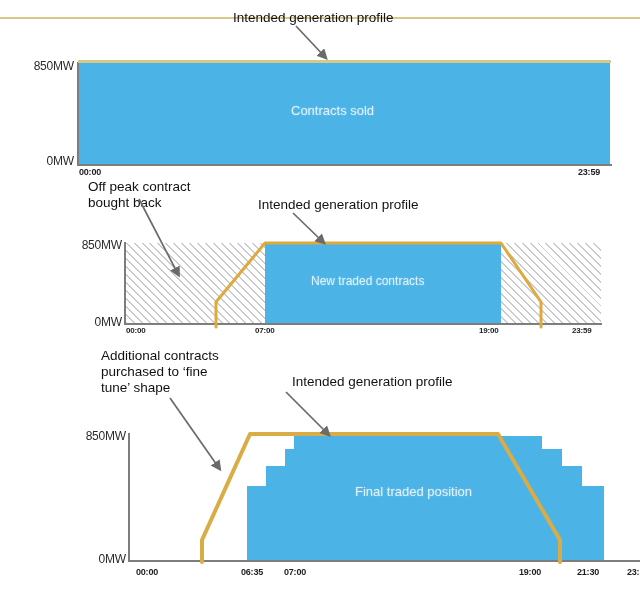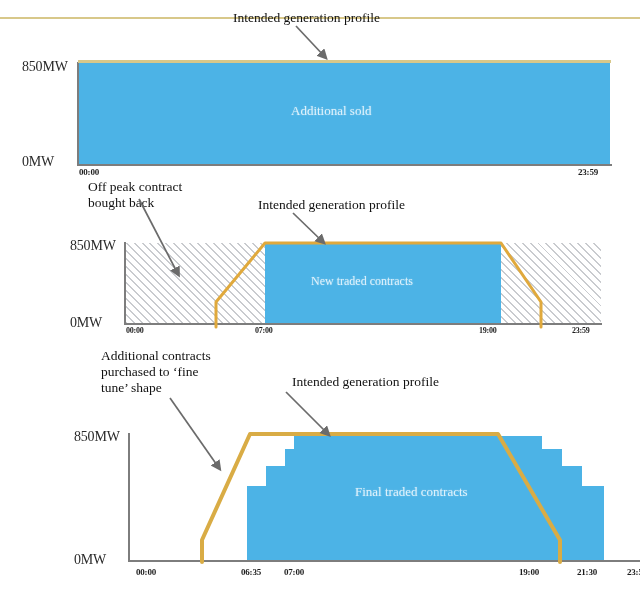--- a/index.html
+++ b/index.html
@@ -11,25 +11,25 @@
   }
   .stage { position:absolute; inset:0; }
 
   
   .top-rule {
     position:absolute; left:0; top:17px; width:640px; height:2px;
     background:#d8c88a;
   }
 
   
-  .panel { position:absolute;font-family:Liberation Serif, serif; }
+  .panel { position:absolute; }
   .axis-v { position:absolute; background:#7d7d7d; width:2px; }
   .axis-h { position:absolute; background:#7d7d7d; height:2px; }
   .ylab {
-    position:absolute; font-size:14px; color:#2b2b2b; 
+    position:absolute; font-size:12px; color:#2b2b2b; text-align:right;
     white-space:nowrap; letter-spacing:-0.2px;
   }
   .xlab {
     position:absolute; font-size:9px; color:#1d1d1d; white-space:nowrap;
     letter-spacing:-0.2px; font-weight:bold;
   }
   .blue { position:absolute; background:#4cb3e6; }
   .series-label {
     position:absolute; color:#dff2fc; font-size:13px; white-space:nowrap;
     text-shadow:0 0 2px rgba(255,255,255,.35);
@@ -67,21 +67,21 @@
     <div class="axis-v" style="left:77px; top:22px; height:104px;"></div>
     <div class="axis-h" style="left:77px; top:124px; width:535px;"></div>
 
     <div class="ylab" style="left:22px; top:19px; width:52px;">850MW</div>
     <div class="ylab" style="left:22px; top:114px; width:52px;">0MW</div>
 
     <div class="blue" style="left:79px; top:23px; width:531px; height:101px;"></div>
 
     <div style="position:absolute; left:78px; top:20px; width:533px; height:3px; background:#d8c88a;"></div>
 
-    <div class="series-label" style="left:291px; top:63px;">Additional sold</div>
+    <div class="series-label" style="left:291px; top:63px;">Contracts sold</div>
 
     <div class="xlab" style="left:79px; top:127px;">00:00</div>
     <div class="xlab" style="left:578px; top:127px;">23:59</div>
   </div>
 
   <div class="panel" style="left:0;top:180px;width:564px;height:160px;">
 
     <div class="callout" style="left:88px; top:-1px;">Off peak contract
 bought back</div>
 
@@ -122,21 +122,21 @@
     <div class="blue" style="left:203px; top:141px; width:19px; height:74px;"></div>
     <div class="blue" style="left:222px; top:121px; width:19px; height:94px;"></div>
     <div class="blue" style="left:241px; top:104px; width:19px; height:111px;"></div>
 
     <div class="blue" style="left:250px; top:91px; width:248px; height:124px;"></div>
 
     <div class="blue" style="left:498px; top:104px; width:20px; height:111px;"></div>
     <div class="blue" style="left:518px; top:121px; width:20px; height:94px;"></div>
     <div class="blue" style="left:538px; top:141px; width:22px; height:74px;"></div>
 
-    <div class="series-label" style="left:311px; top:139px;">Final traded contracts</div>
+    <div class="series-label" style="left:311px; top:139px;">Final traded position</div>
 
     <div class="xlab" style="left:92px; top:222px;">00:00</div>
     <div class="xlab" style="left:197px; top:222px;">06:35</div>
     <div class="xlab" style="left:240px; top:222px;">07:00</div>
     <div class="xlab" style="left:475px; top:222px;">19:00</div>
     <div class="xlab" style="left:533px; top:222px;">21:30</div>
     <div class="xlab" style="left:583px; top:222px;">23:59</div>
   </div>
 
   <svg class="overlay" viewBox="0 0 640 600">

